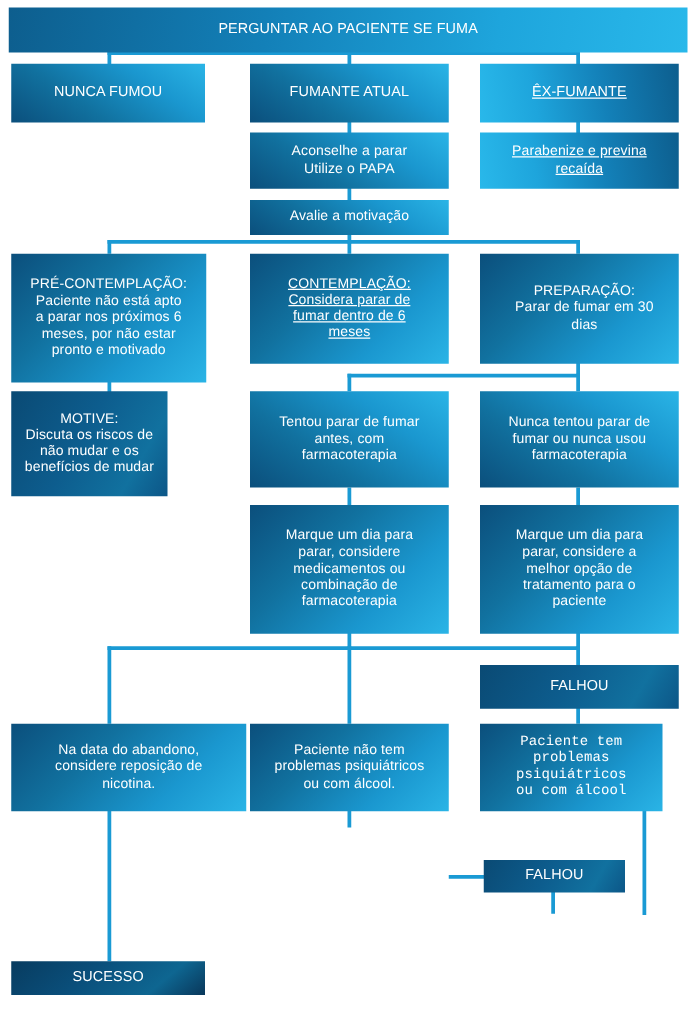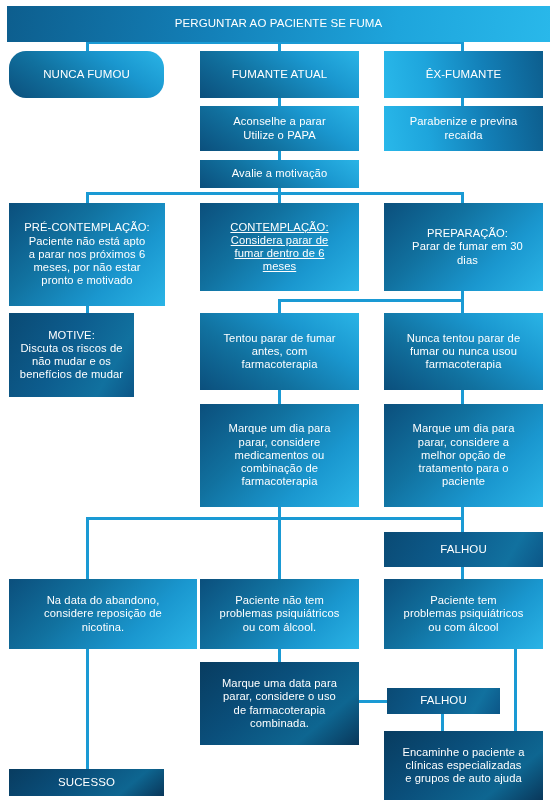--- a/index.html
+++ b/index.html
@@ -26,21 +26,21 @@
     text-align: center;
     color: #ffffff;
     line-height: 1.18;
     padding: 2px 5px;
     white-space: pre-line;
     letter-spacing: 0.1px;
     z-index: 3;
   }
   
   .g-lr  { background: linear-gradient(100deg, #0d5e8e 0%, #1380b8 38%, #1ea5dc 72%, #29b8ea 100%); }
-  .g-rl  { background: linear-gradient(260deg, #0d5e8e 0%, #1380b8 38%, #1ea5dc 72%, #29b8ea 100%); }
+  .g-rl  { background: linear-gradient(260deg, #0d5e8e 0%, #1380b8 38%, #1ea5dc 72%, #29b8ea 100%); text-decoration: underline; }
   .g-diag{ background: linear-gradient(135deg, #0b4f7c 0%, #11719f 35%, #1a97cf 70%, #2ab4e6 100%); }
   .g-diag2{ background: linear-gradient(35deg, #0b4f7c 0%, #11719f 35%, #1a97cf 70%, #2ab4e6 100%); }
   .g-dark{ background: linear-gradient(120deg, #0a4a74 0%, #0d5d8e 45%, #11719f 78%, #0c5687 100%); }
   .g-deep{ background: linear-gradient(140deg, #083c60 0%, #0a4f7b 40%, #0e6691 75%, #09375a 100%); }
 
   .cap {
     font-size: 11.5px;
     font-weight: 400;
   }
   .body-t {
@@ -100,21 +100,21 @@
   <div class="conn" style="left:278px; top:648px; width:3px; height:14px;"></div>
 
   <div class="conn" style="left:359px; top:700px; width:29px; height:3px;"></div>
 
   <div class="conn" style="left:441px; top:713px; width:3px; height:18px;"></div>
 
   <div class="conn" style="left:514px; top:648px; width:3px; height:84px;"></div>
 
   <div class="node cap g-lr" style="left:7px; top:6px; width:543px; height:36px;">PERGUNTAR AO PACIENTE SE FUMA</div>
 
-  <div class="node cap g-diag2" style="left:9px; top:51px; width:155px; height:47px;border-radius:17px;">NUNCA FUMOU</div>
+  <div class="node cap g-diag2" style="left:9px; top:51px; width:155px; height:47px;">NUNCA FUMOU</div>
   <div class="node cap g-diag2" style="left:200px; top:51px; width:159px; height:47px;">FUMANTE ATUAL</div>
   <div class="node cap g-rl" style="left:384px; top:51px; width:159px; height:47px;">ÊX-FUMANTE</div>
 
   <div class="node body-t g-diag2" style="left:200px; top:106px; width:159px; height:45px;">Aconselhe a parar
 Utilize o PAPA</div>
   <div class="node body-t g-rl" style="left:384px; top:106px; width:159px; height:45px;">Parabenize e previna
 recaída</div>
 
   <div class="node body-t g-diag2" style="left:200px; top:160px; width:159px; height:28px;">Avalie a motivação</div>
 
@@ -154,28 +154,21 @@
 paciente</div>
 
   <div class="node cap g-dark" style="left:384px; top:532px; width:159px; height:35px;">FALHOU</div>
 
   <div class="node body-t g-diag" style="left:9px; top:579px; width:188px; height:70px;">Na data do abandono,
 considere reposição de
 nicotina.</div>
   <div class="node body-t g-diag" style="left:200px; top:579px; width:159px; height:70px;">Paciente não tem
 problemas psiquiátricos
 ou com álcool.</div>
-  <div class="node body-t g-diag" style="left:384px; top:579px; width:159px; height:70px;">Paciente tem
+  <div class="node body-t g-diag" style="left:384px; top:579px; width:146px; height:70px;font-family:Liberation Mono, monospace;">Paciente tem
 problemas psiquiátricos
 ou com álcool</div>
 
-  <div class="node body-t g-deep" style="left:200px; top:662px; width:159px; height:83px;">Marque uma data para
-parar, considere o uso
-de farmacoterapia
-combinada.</div>
   <div class="node cap g-dark" style="left:387px; top:688px; width:113px; height:26px;">FALHOU</div>
 
-  <div class="node body-t g-deep" style="left:384px; top:731px; width:159px; height:69px;">Encaminhe o paciente a
-clínicas especializadas
-e grupos de auto ajuda</div>
   <div class="node cap g-deep" style="left:9px; top:769px; width:155px; height:27px;text-align:center;">SUCESSO</div>
 
 </div>
 
 </body></html>

